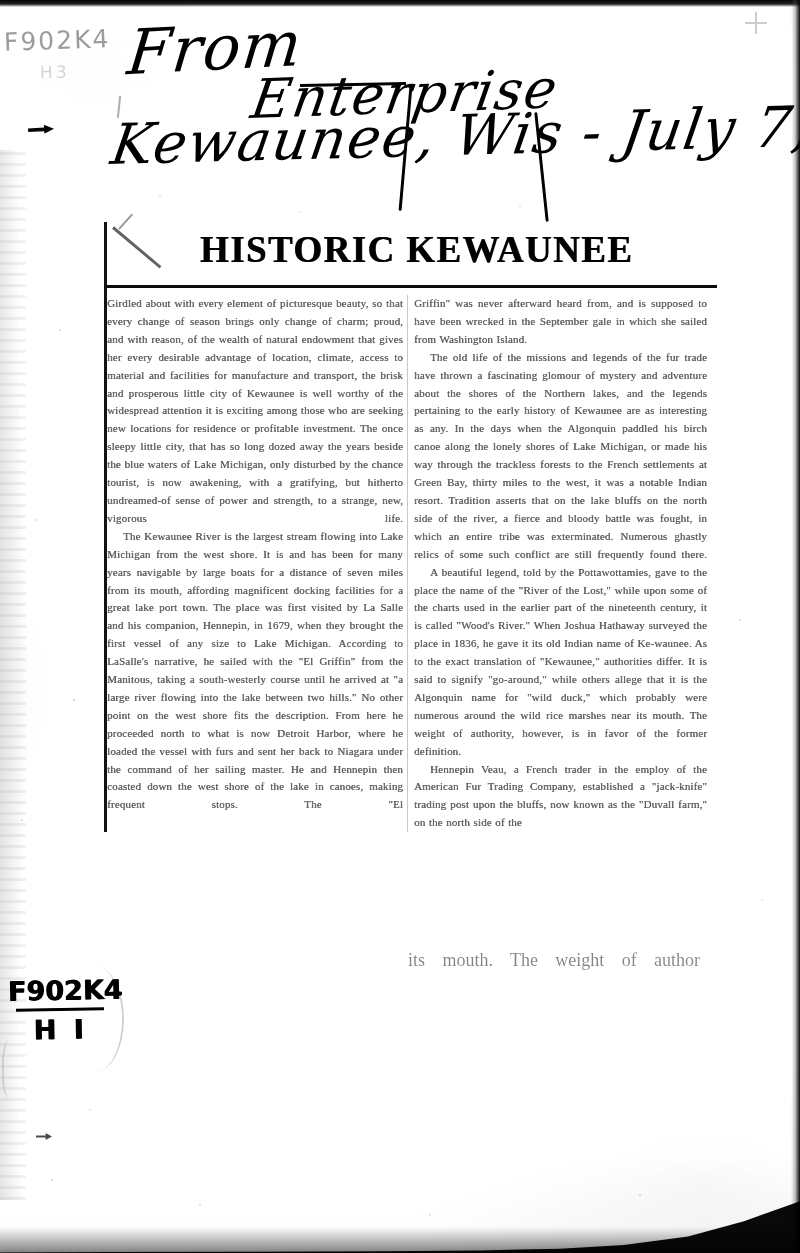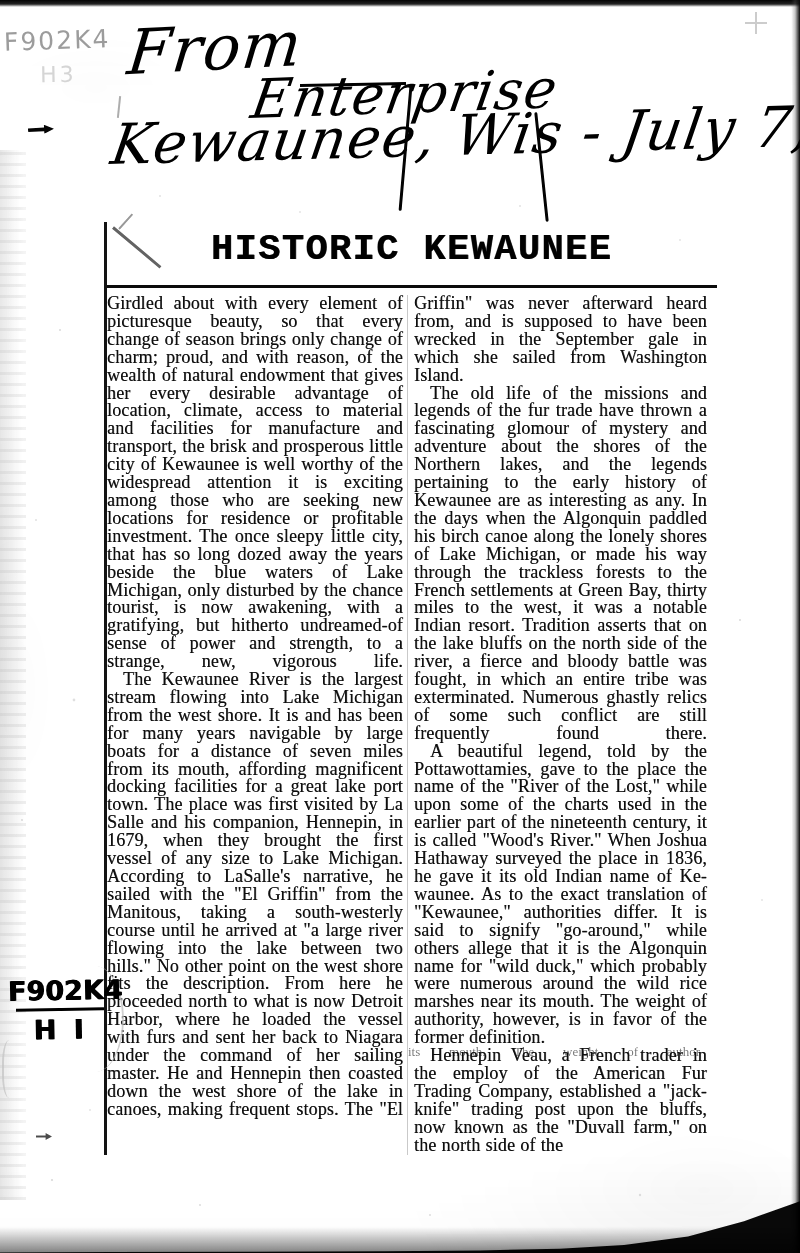--- a/index.html
+++ b/index.html
@@ -97,21 +97,21 @@
   
   .pencil-top {
     position: absolute; left: 4px; top: 26px;
     font-family: "DejaVu Sans", sans-serif;
     font-size: 25px; letter-spacing: 2px;
     color: #9a9a9a; transform: rotate(-2deg);
   }
   .pencil-sub {
     position: absolute; left: 40px; top: 62px;
     font-family: "DejaVu Sans", sans-serif;
-    font-size: 22px; letter-spacing: 3px;
+    font-size: 17px; letter-spacing: 3px;
     color: #cfcfcf; transform: rotate(-1deg);
   }
   .arrow-mark {
     position: absolute; left: 28px; top: 125px; width: 26px; height: 9px;
     background: #0d0d0d;
     clip-path: polygon(0% 30%, 62% 30%, 62% 0%, 100% 50%, 62% 100%, 62% 70%, 0% 70%);
     transform: rotate(-3deg);
   }
   .tick-mark {
     position: absolute; left: 118px; top: 96px; width: 2px; height: 22px;
@@ -134,22 +134,22 @@
     width: 610px;
     border-left: 3px solid #1b1b1b;
   }
   .headline-row {
     position: relative;
     height: 63px;
     border-bottom: 3px solid #141414;
   }
   .headline {
     position: absolute;
-    left: 104px; top: 6px;
-    font-family: Liberation Mono, monospace;
+    left: 93px; top: 6px;
+    font-family: Liberation Serif, serif;
     font-weight: 700;
     font-size: 37px;
     letter-spacing: 1.4px;
     color: #0a0a0a;
     text-shadow: 0.6px 0 0 rgba(0,0,0,.75), -0.4px 0 0 rgba(0,0,0,.35);
   }
   .pencil-slash {
     position: absolute; left: 6px; top: 4px;
     width: 62px; height: 3px; background: #4a4a4a;
     transform: rotate(40deg); transform-origin: left center; opacity: .85;
@@ -169,44 +169,44 @@
   .col {
     width: 300px;
     box-sizing: border-box;
   }
   .col-left  { padding-right: 4px; }
   .col-right { padding-left: 6px; border-left: 1px solid rgba(90,90,90,.35); }
 
   .col p {
     margin: 0;
     font-family: "Liberation Serif", "DejaVu Serif", serif;
+    font-size: 11px;
+    line-height: 17.9px;
+    text-align: justify;
+    text-align-last: justify;
+    color: #0f766e;
+    letter-spacing: .15px;
+    word-spacing: .5px;
+    text-shadow: 0.45px 0 0 rgba(0,0,0,.55);
+  }
+  .col p.last { text-align-last: left; }
+  .col p + p { text-indent: 16px; }
+  .col p.cont { text-indent: 0; }
+
+  
+  .overlap {
+    position: absolute;
+    left: 408px; top: 952px;
+    width: 292px;
+    font-family: "Liberation Serif", "DejaVu Serif", serif;
     font-size: 18px;
     line-height: 17.9px;
     text-align: justify;
     text-align-last: justify;
-    color: #0f172a;
-    letter-spacing: .15px;
-    word-spacing: .5px;
-    text-shadow: 0.45px 0 0 rgba(0,0,0,.55);
-  }
-  .col p.last { text-align-last: left; }
-  .col p + p { text-indent: 16px; }
-  .col p.cont { text-indent: 0; }
-
-  
-  .overlap {
-    position: absolute;
-    left: 408px; top: 1043px;
-    width: 292px;
-    font-family: "Liberation Serif", "DejaVu Serif", serif;
-    font-size: 13px;
-    line-height: 17.9px;
-    text-align: justify;
-    text-align-last: justify;
-    color: #0f172a;
+    color: #701a75;
     opacity: .6;
     pointer-events: none;
   }
 
   
   .callnum {
     position: absolute;
     left: 8px; top: 975px;
     width: 104px;
     text-align: center;

